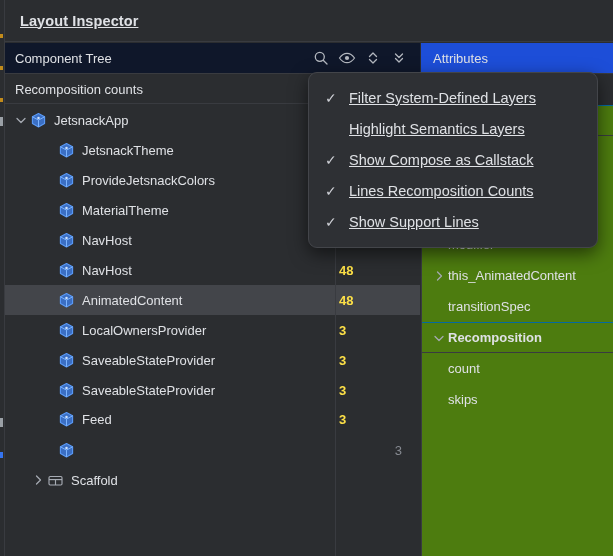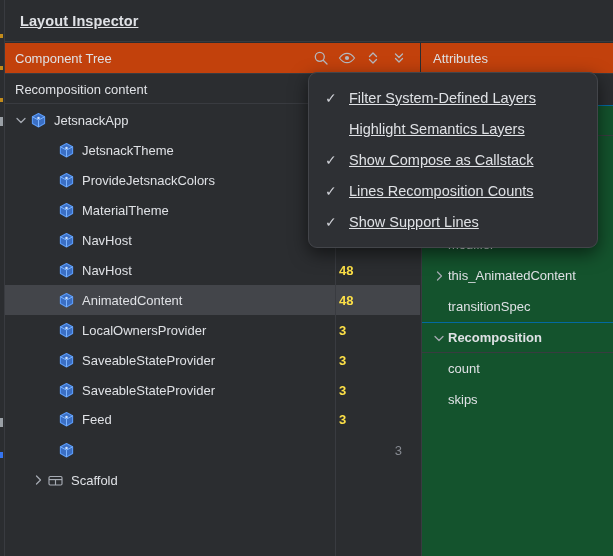--- a/index.html
+++ b/index.html
@@ -60,21 +60,21 @@
     font-weight: bold;
     color: #dfe1e5;
     letter-spacing: 0.1px;
   }
 
   
   .tree-toolbar {
     position: absolute;
     left: 5px; top: 43px;
     width: 415px; height: 31px;
-    background: #c2410c;
+    background: #0f172a;
     display: flex;
     align-items: center;
     box-sizing: border-box;
     padding: 0 8px 0 10px;
     border-bottom: 1px solid #393b40;
   }
   .tree-toolbar .label {
     font-size: 13px;
     color: #dfe1e5;
     flex: 1;
@@ -85,21 +85,21 @@
     align-items: center;
     justify-content: center;
     cursor: pointer;
   }
 
   
   .attr-header {
     position: absolute;
     left: 421px; top: 43px;
     width: 192px; height: 31px;
-    background: #c2410c;
+    background: #1d4ed8;
     display: flex;
     align-items: center;
     box-sizing: border-box;
     padding-left: 12px;
     border-bottom: 1px solid #393b40;
   }
   .attr-header .label {
     font-size: 13px;
     color: #dfe1e5;
   }
@@ -192,21 +192,21 @@
     text-align: right;
     padding-right: 18px;
     padding-left: 0;
   }
 
   
   .attr-panel {
     position: absolute;
     left: 421px; top: 105px;
     width: 192px; height: 451px;
-    background: #14532d;
+    background: #4d7c0f;
     border-left: 1px solid #393b40;
     box-sizing: border-box;
   }
   .attr-row {
     position: absolute;
     left: 0;
     width: 191px;
     height: 31px;
     display: flex;
     align-items: center;
@@ -316,21 +316,21 @@
           <polyline points="3.5,8.5 7,12 10.5,8.5"></polyline>
       </svg>
     </span>
   </div>
 
   <div class="attr-header">
     <span class="label">Attributes</span>
   </div>
 
   <div class="recomp-bar">
-    <span class="label">Recomposition content</span>
+    <span class="label">Recomposition counts</span>
     <span class="reset">Reset</span>
   </div>
 
   <div class="tree-body">
     <div class="col-divider"></div>
     <div id="tree-rows">
         <div class="row" style="top: 0px;">
           <span class="chev" style="margin-left: 8px;">
             <svg width="12" height="12" viewBox="0 0 12 12" fill="none" stroke="#a6abb3" stroke-width="1.25" stroke-linecap="round" stroke-linejoin="round">
               <polyline points="2,4.5 6,8.5 10,4.5"></polyline>

